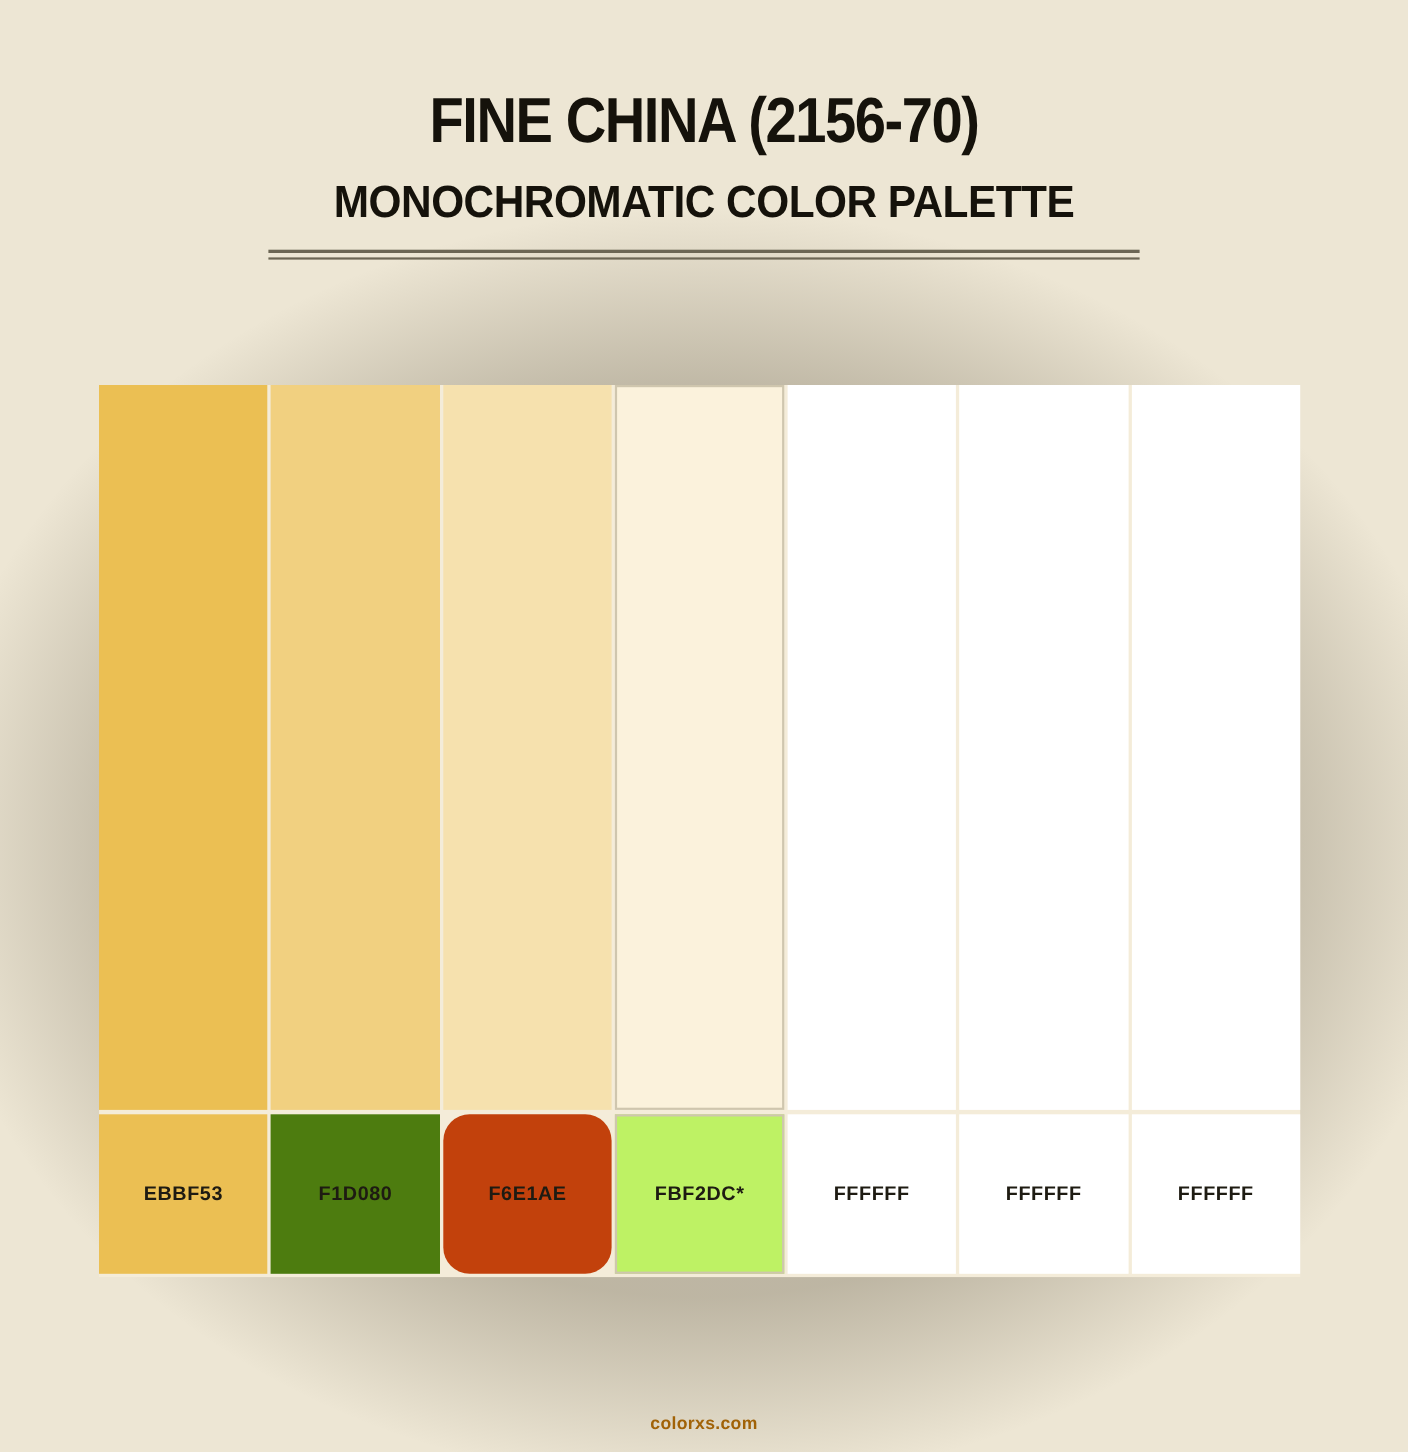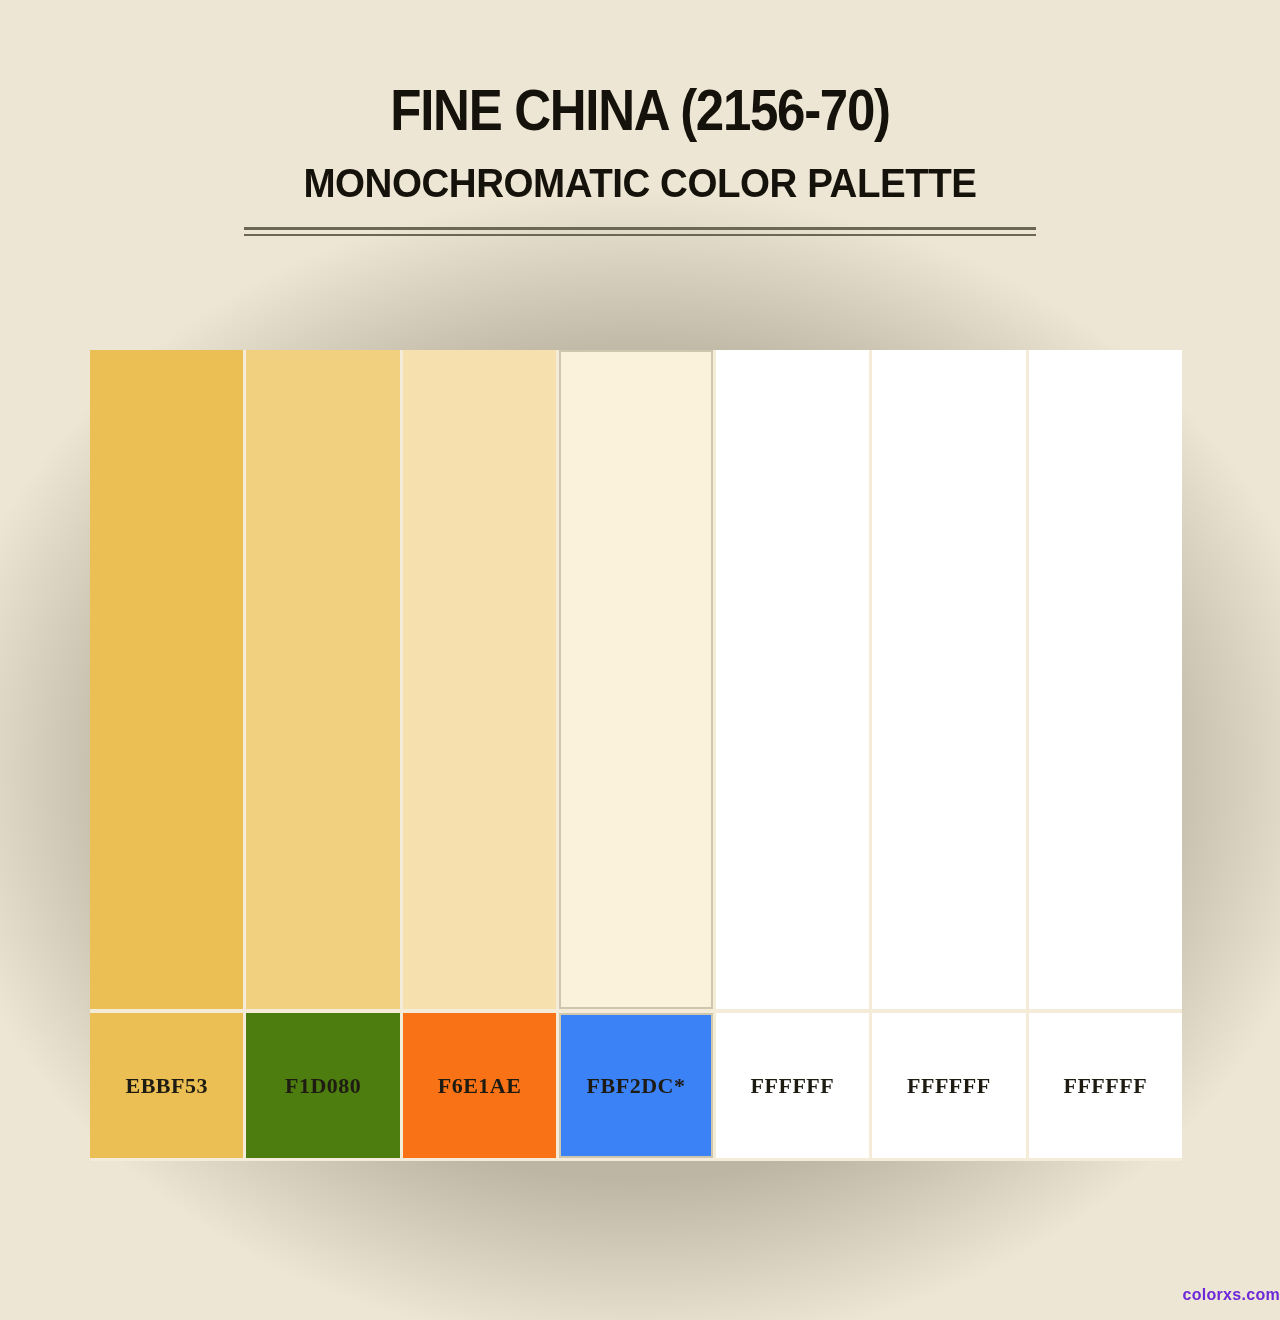--- a/index.html
+++ b/index.html
@@ -72,57 +72,56 @@
     box-sizing: border-box;
     background: #fff;
   }
   .sw.main {
     border: 2px solid var(--main-border, #CFC6AE);
   }
   .lbl {
     display: flex;
     align-items: center;
     justify-content: center;
-    font-size: 22px;
+    font-size: 18px;
     font-weight: 700;
     letter-spacing: 0.5px;
     color: #1E1B12;
-    font-family: Liberation Serif, serif;
   }
 
   
   .footer {
     position: absolute;
     top: 1286px; left: 0; right: 0;
-    text-align: right;
+    text-align: center;
     font-size: 16px;
     font-weight: 700;
     letter-spacing: 0.3px;
-    color: #6d28d9;
+    color: #a16207;
   }
 </style>
 </head>
 <body>
 
 <h1 class="title">FINE CHINA (2156-70)</h1>
 <h2 class="subtitle">MONOCHROMATIC COLOR PALETTE</h2>
 <div class="divider"></div>
 
 <div class="palette">
   <div class="sw big" style="background: rgb(235, 191, 83);"></div>
   <div class="sw lbl" style="background: rgb(235, 191, 83);">EBBF53</div>
 
   <div class="sw big" style="background: rgb(241, 208, 128);"></div>
   <div class="sw lbl" style="background: #4d7c0f;">F1D080</div>
 
   <div class="sw big" style="background: rgb(246, 225, 174);"></div>
-  <div class="sw lbl" style="background: #f97316;">F6E1AE</div>
+  <div class="sw lbl" style="background: #c2410c; border-radius: 24px;">F6E1AE</div>
 
   <div class="sw big main" style="background: rgb(251, 242, 220);"></div>
-  <div class="sw lbl main" style="background: #3b82f6;">FBF2DC*</div>
+  <div class="sw lbl main" style="background: #bef264;">FBF2DC*</div>
 
   <div class="sw big" style="background: rgb(255, 255, 255);"></div>
   <div class="sw lbl" style="background: rgb(255, 255, 255);">FFFFFF</div>
 
   <div class="sw big" style="background: rgb(255, 255, 255);"></div>
   <div class="sw lbl" style="background: rgb(255, 255, 255);">FFFFFF</div>
 
   <div class="sw big" style="background: rgb(255, 255, 255);"></div>
   <div class="sw lbl" style="background: rgb(255, 255, 255);">FFFFFF</div>
 </div>

